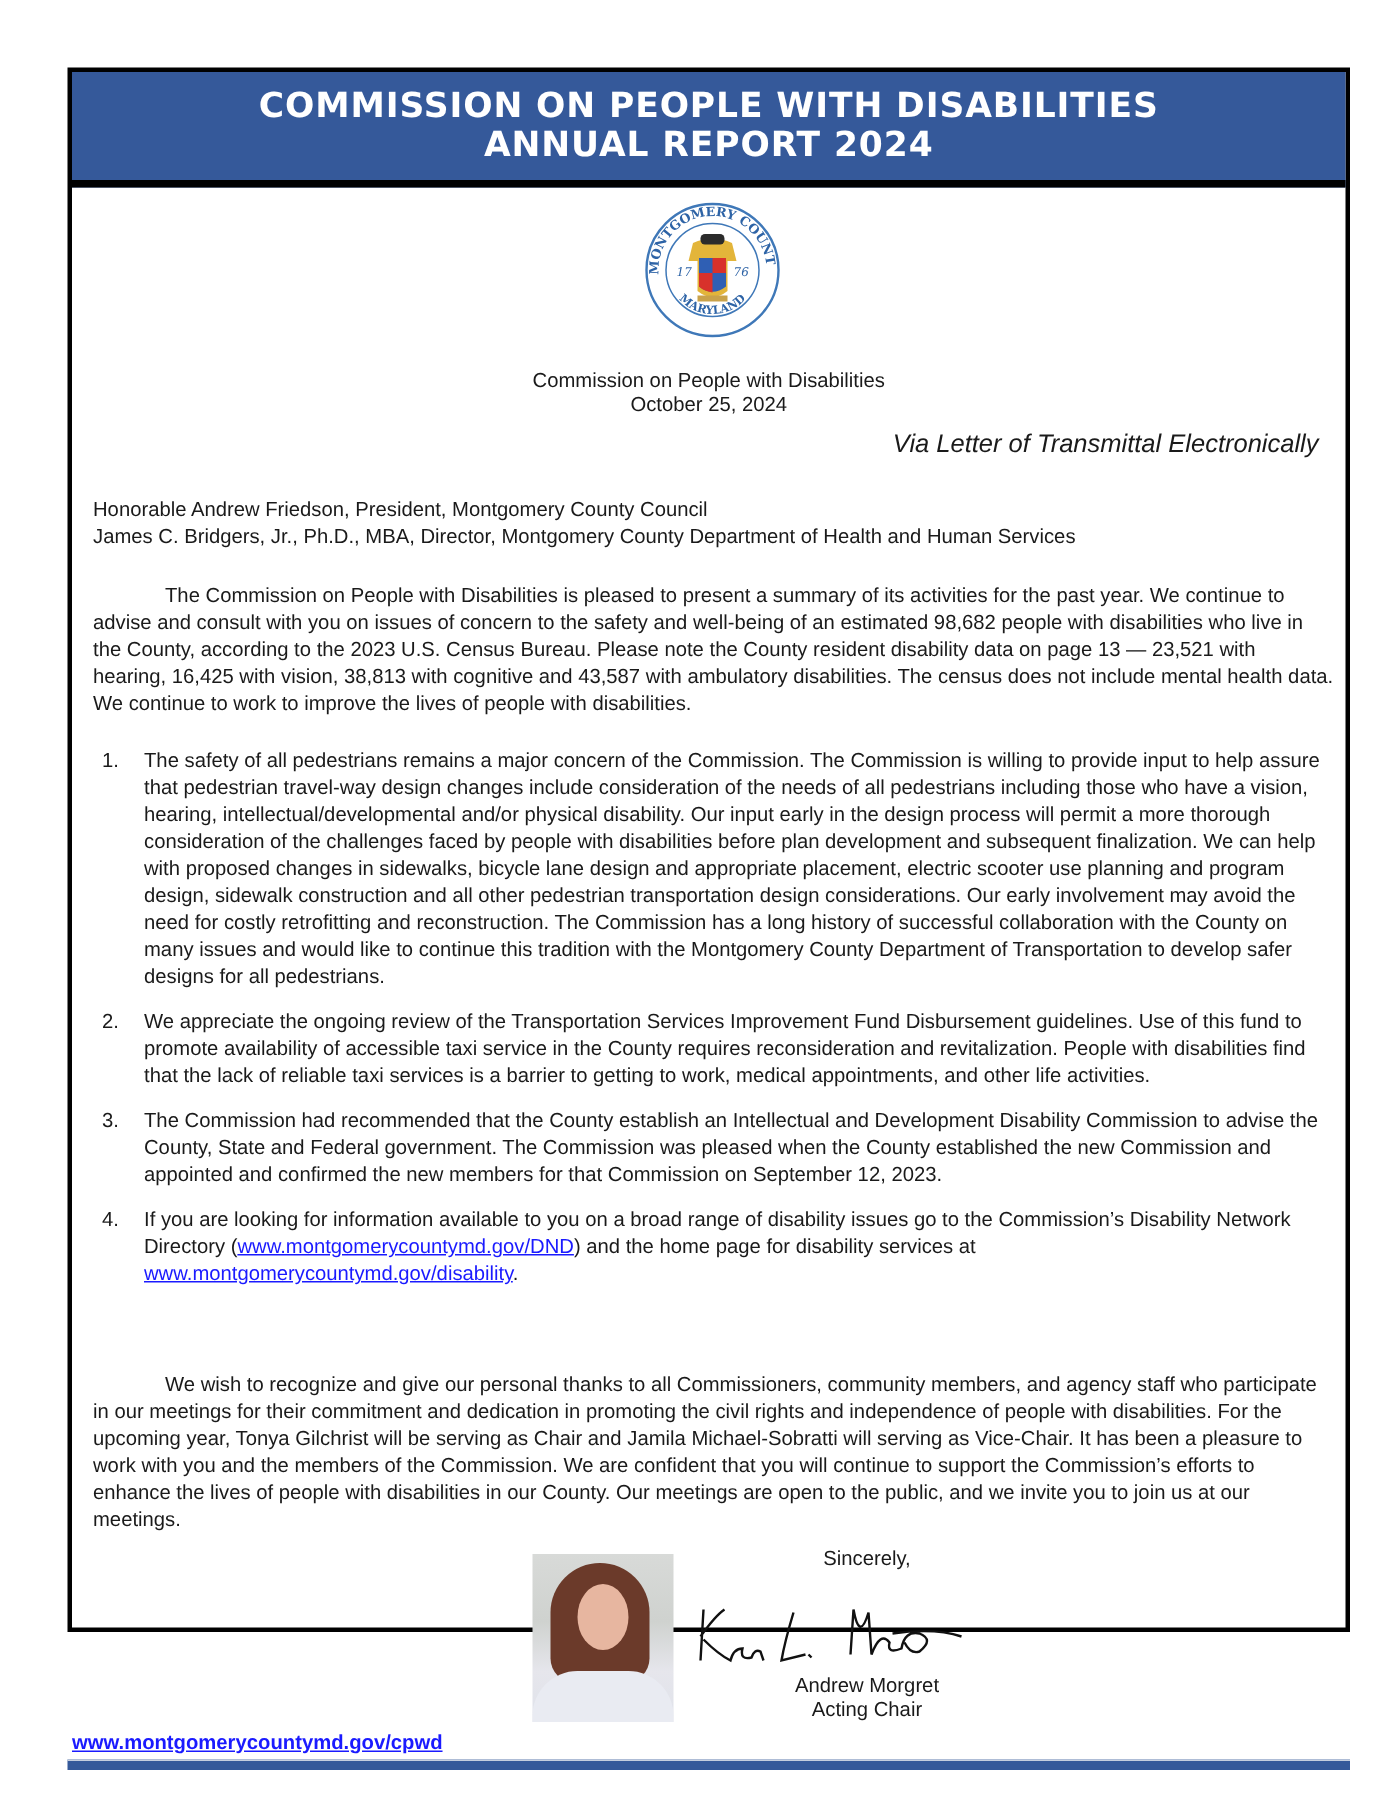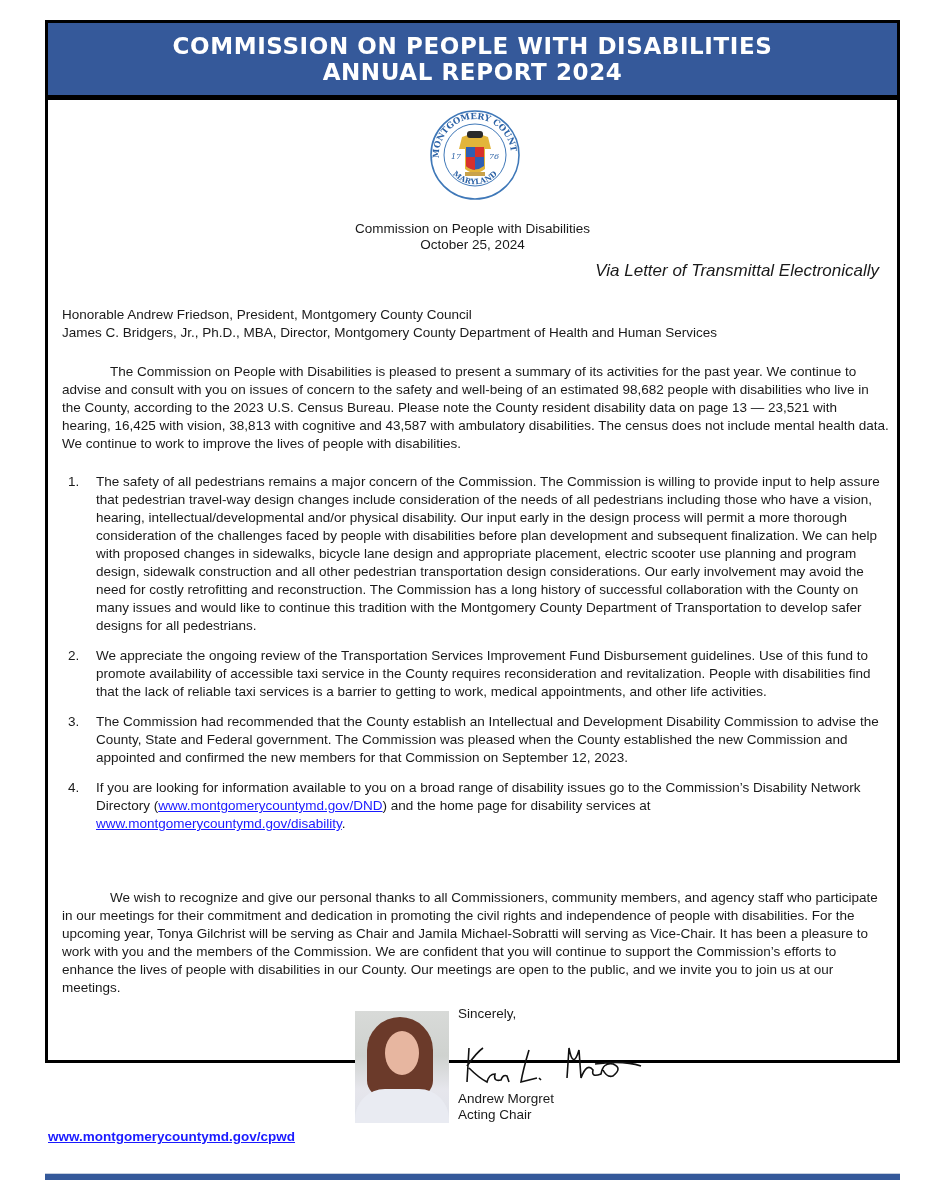--- a/index.html
+++ b/index.html
@@ -1,19 +1,19 @@
 <!DOCTYPE html>
 <html><head>
 <meta charset="utf-8">
 <style>
   html, body { margin: 0; padding: 0; background: #ffffff; }
   body { width: 927px; height: 1200px; position: relative; overflow: hidden;
          font-family: "Liberation Sans", sans-serif; color: #1a1a1a; }
 
-  .frame { position: absolute; left: 45px; top: 20px; width: 855px; height: 1043px;
+  .frame { position: absolute; left: 45px; top: 45px; width: 855px; height: 1043px;
            border: 3px solid #000; box-sizing: border-box; background: #fff; }
 
   .banner { position: absolute; left: 0; top: 0; right: 0; height: 72px;
             background: #35599a; border-bottom: 5px solid #000;
             display: flex; flex-direction: column; align-items: center; justify-content: center;
             color: #fff; font-family: "DejaVu Sans", sans-serif; font-weight: bold;
             font-size: 23px; line-height: 26px; letter-spacing: 0.6px; text-align: center; }
 
   .seal { position: absolute; left: 381px; top: 86px; width: 92px; height: 92px; }
 
@@ -31,21 +31,21 @@
   .item-text { flex: 1; }
   a.link { color: #1a1aff; text-decoration: underline; margin-top: 40px; }
 
   .photo { position: absolute; left: 307px; top: 988px; width: 94px; height: 112px;
            background: linear-gradient(180deg, #d8dad8 0%, #cfd2cf 40%, #e6e6ec 70%, #dfe2ea 100%);
            overflow: hidden; }
   .photo .hair { position: absolute; left: 12px; top: 6px; width: 66px; height: 80px; border-radius: 40px 40px 20px 20px; background: #6b3a2a; }
   .photo .face { position: absolute; left: 30px; top: 20px; width: 34px; height: 44px; border-radius: 50%; background: #e7b6a0; }
   .photo .shirt { position: absolute; left: 0; top: 78px; width: 94px; height: 40px; border-radius: 30px 30px 0 0; background: #e9ebf2; }
 
-  .sign-block { position: absolute; left: 410px; width: 240px; font-size: 13.5px; line-height: 16px; }
+  .sign-block { position: absolute; left: 410px; width: 240px; text-align: center; font-size: 13.5px; line-height: 16px; }
   .signature { position: absolute; left: 415px; top: 1017px; width: 180px; height: 48px; }
 
   .footer-link { position: absolute; left: 0; right: 0; top: 1106px; 
                  font-weight: bold; font-size: 13.5px; }
 
   .bottom-rule { position: absolute; left: 45px; top: 1173px; width: 855px; height: 6px; background: #35599a; border-top: 1px solid #c6cfdf; }
 </style>
 </head>
 <body>
 

